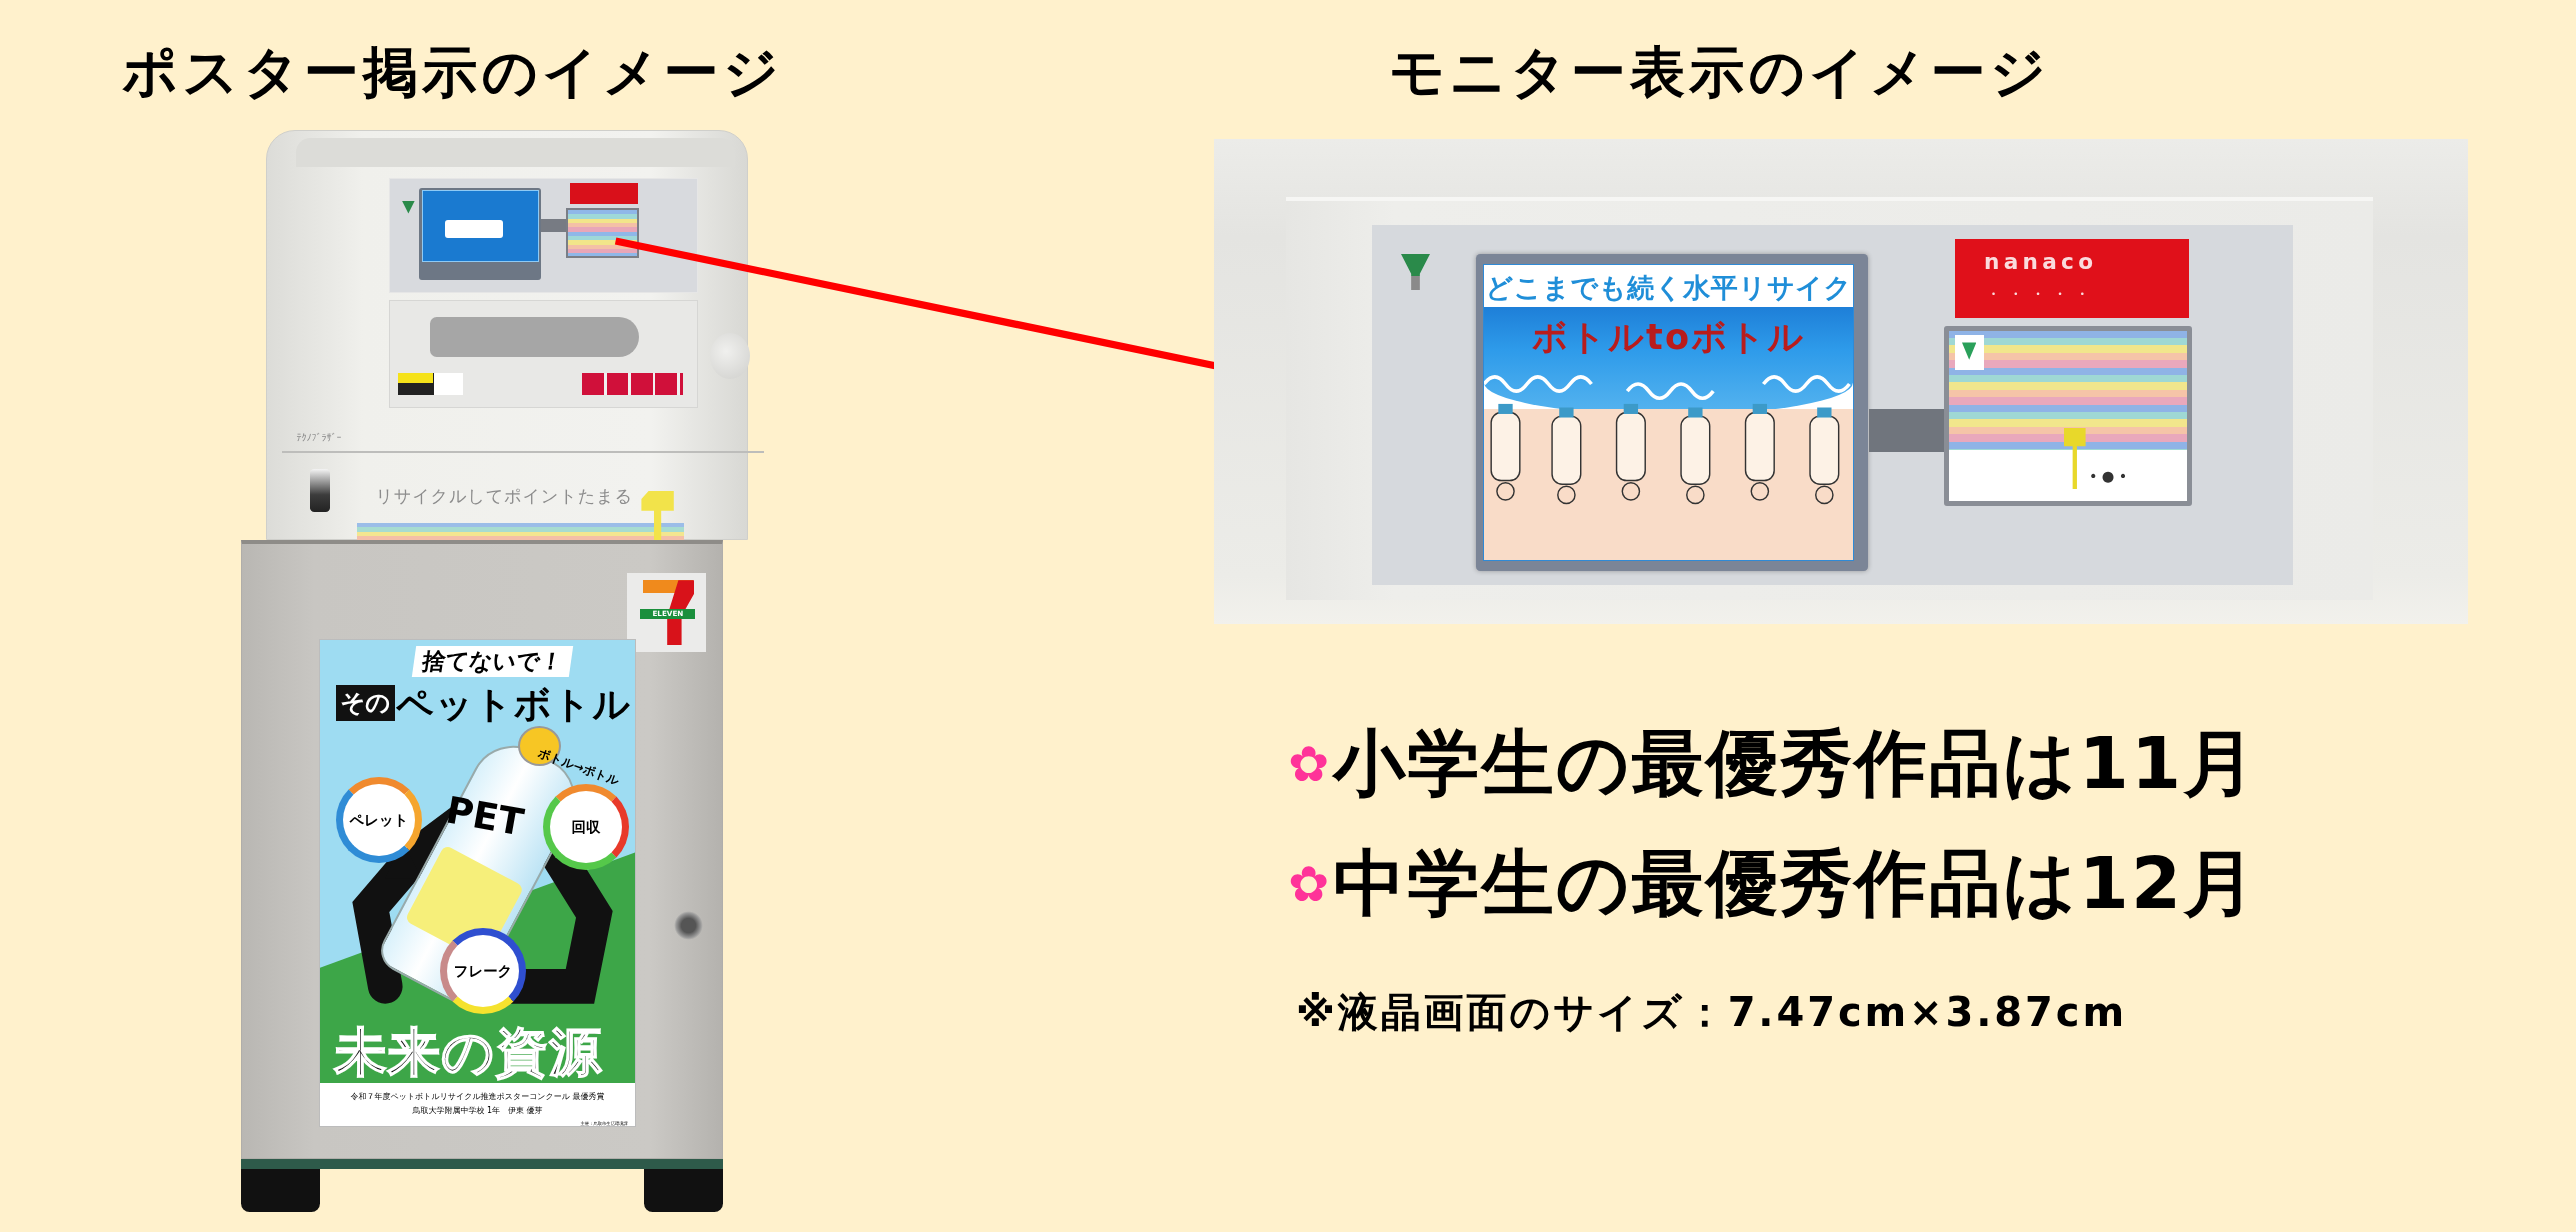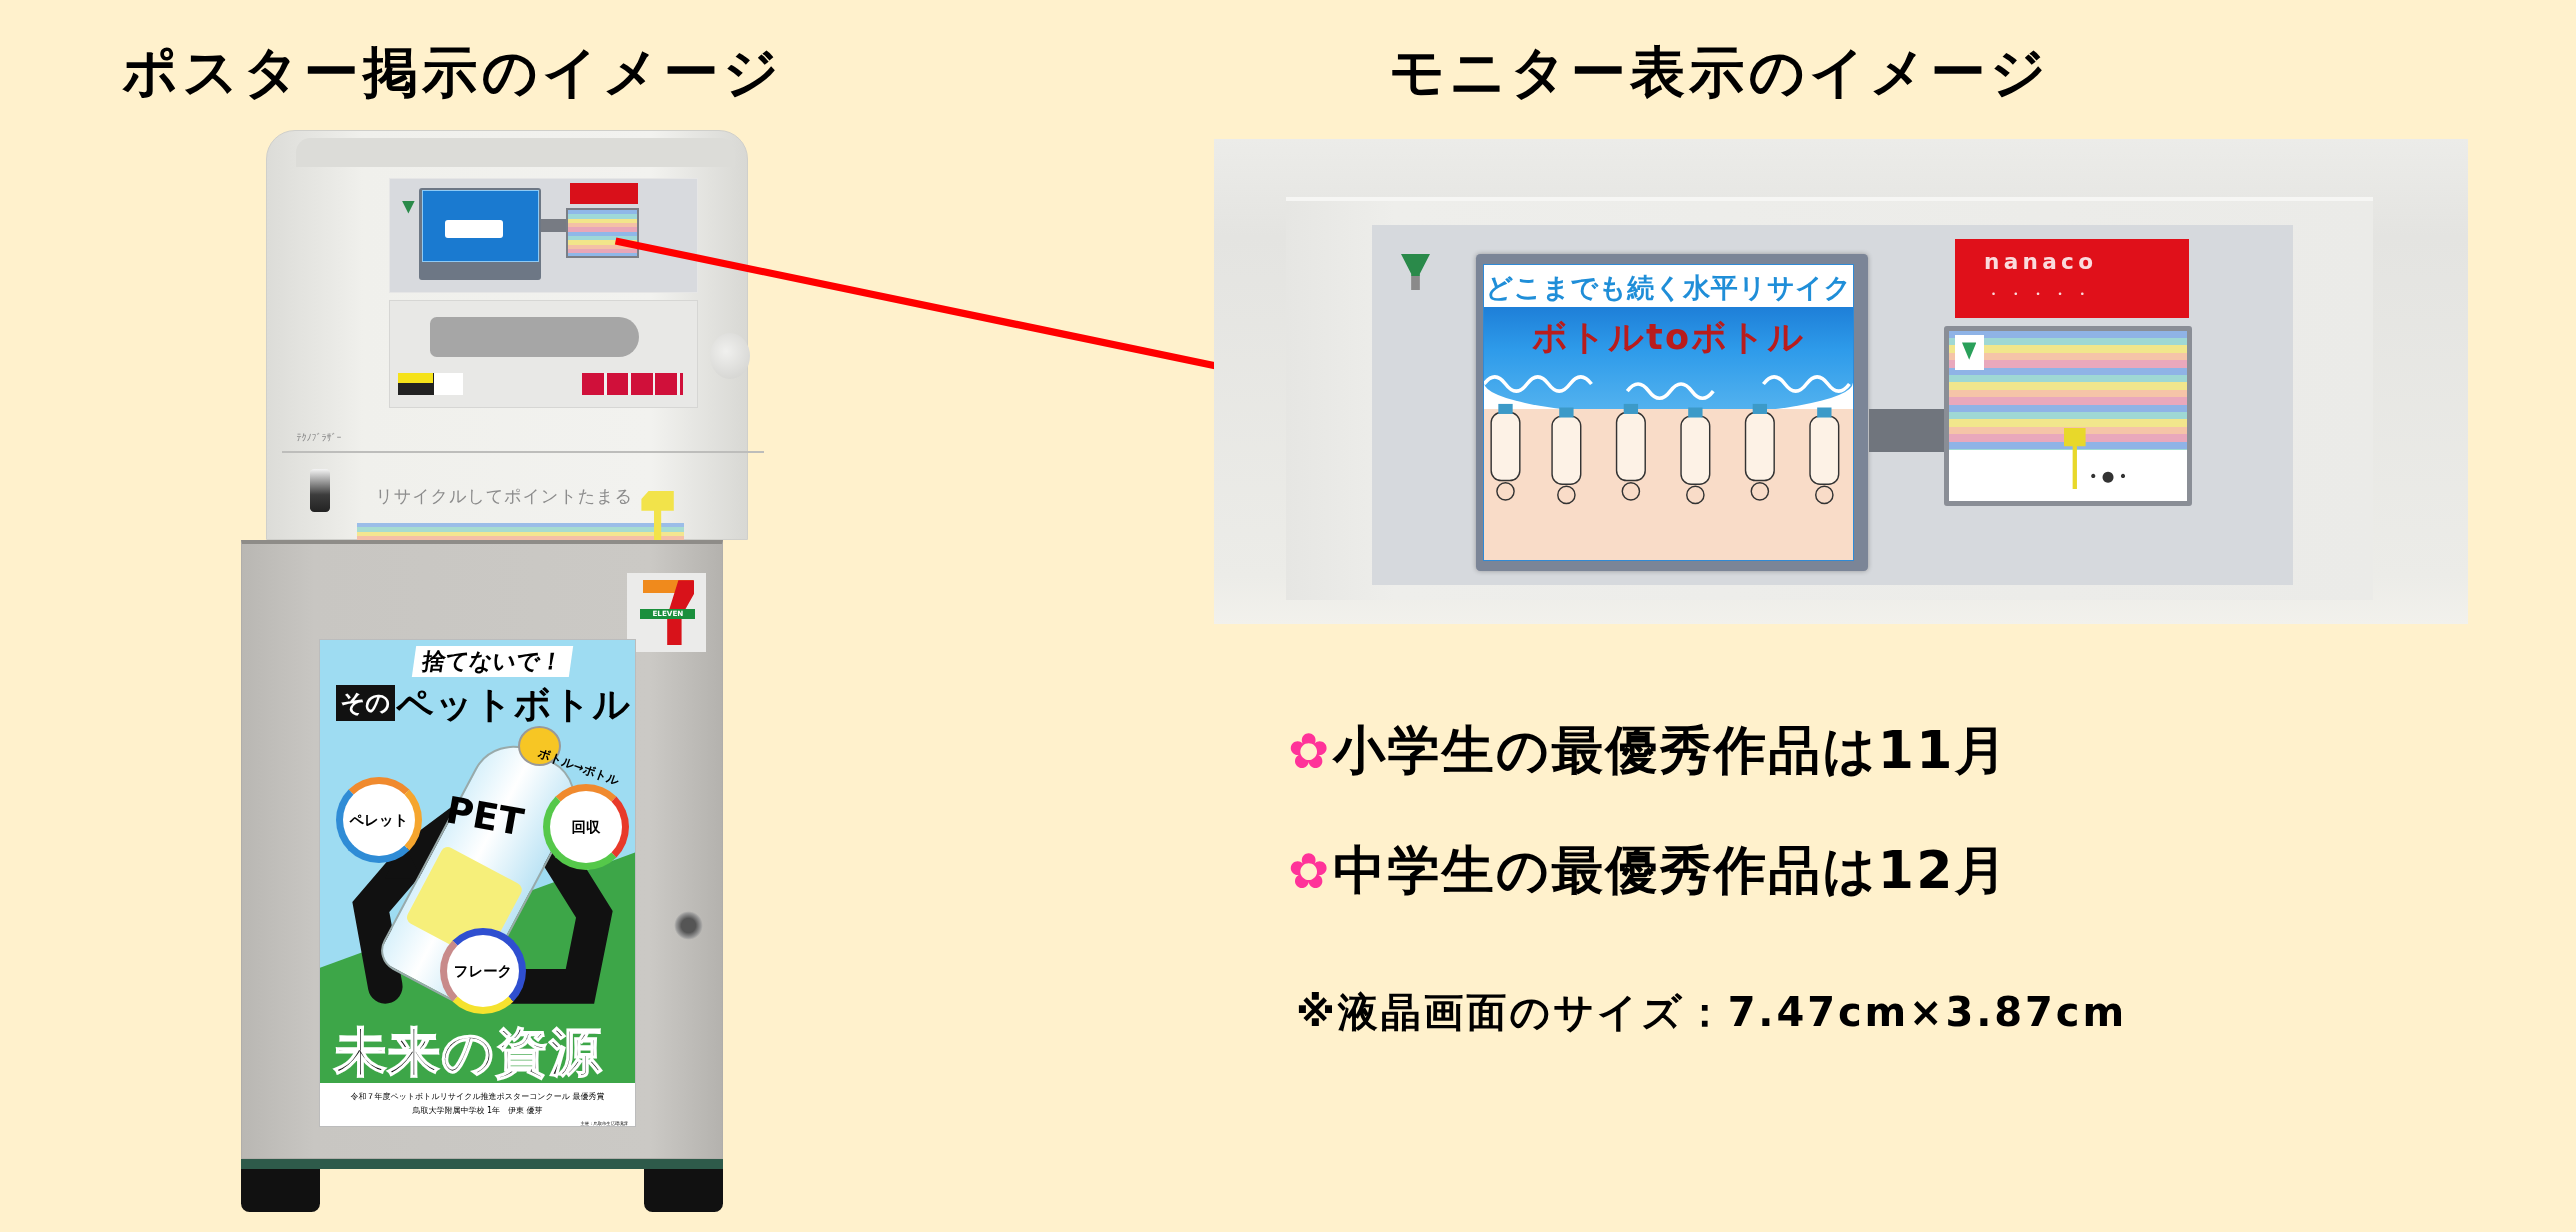--- a/index.html
+++ b/index.html
@@ -90,21 +90,21 @@
   .mon-card { position: absolute; left: 572px; top: 101px; width: 248px; height: 180px; background: #fff; border: 5.8px solid #8a8e96; border-radius: 2.9px; overflow: hidden; }
   .mon-card-stripes { position: absolute; left: 0; top: 0; width: 100%; height: 119px; background: repeating-linear-gradient(180deg,#8fb3e6 0 7.2px,#9fd8d4 7.2px 14.4px,#f1e68c 14.4px 21.6px,#f5c4a8 21.6px 29px,#e9a8bc 29px 37px); }
   .mon-card-logo { position: absolute; left: 5.8px; top: 4.3px; width: 29px; height: 35px; background: #fff; }
   .mon-card-logo::after { content:""; position:absolute; left:7.2px; top:7.2px; width:14.4px; height:17.3px; background:#2aa05a; clip-path: polygon(0 0,100% 0,50% 100%); }
   .mon-card-giraffe { position: absolute; left: 115px; top: 97px; width: 21.6px; height: 61px; background: #e8d82a; clip-path: polygon(0 0,100% 0,100% 30%,60% 30%,60% 100%,40% 100%,40% 30%,0 30%); }
   .mon-card-dots { position: absolute; left: 140px; top: 137px; font-size: 14.4px; color: #333; letter-spacing: 4.3px; }
 
   
   .info { position: absolute; font-weight: bold; white-space: nowrap; display: flex; align-items: center; }
   .info .flower { color: #ff3399; font-size: 49px; margin-right: 4.3px; }
-  .info .txt { font-size: 52px; letter-spacing: 2.2px; }
+  .info .txt { font-size: 72px; letter-spacing: 2.2px; }
   #info1 { left: 1288px; top: 716px; }
   #info2 { left: 1288px; top: 836px; }
   #note { left: 1296px; top: 985px; font-size: 40px; letter-spacing: 2.9px; }
 </style>
 </head>
 <body>
 
 <div id="h-left" class="heading">ポスター掲示のイメージ</div>
 <div id="h-right" class="heading">モニター表示のイメージ</div>
 

